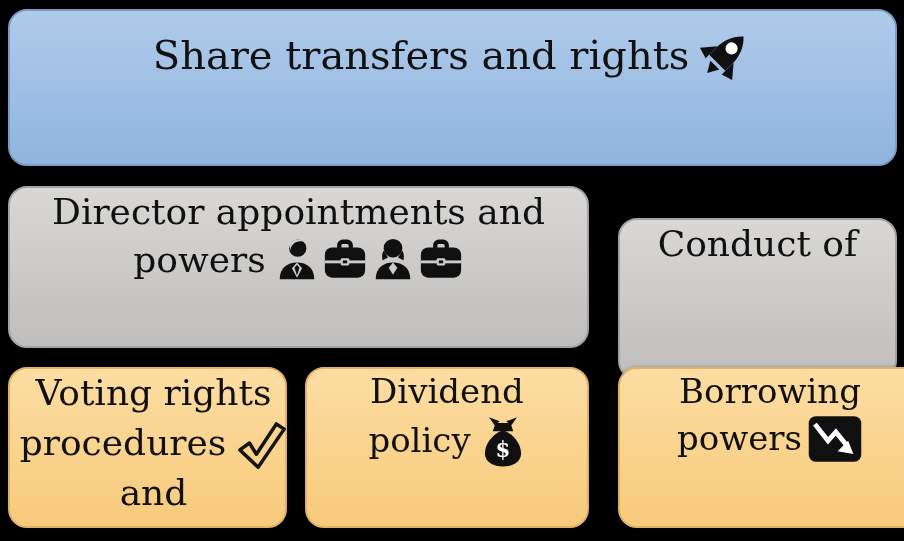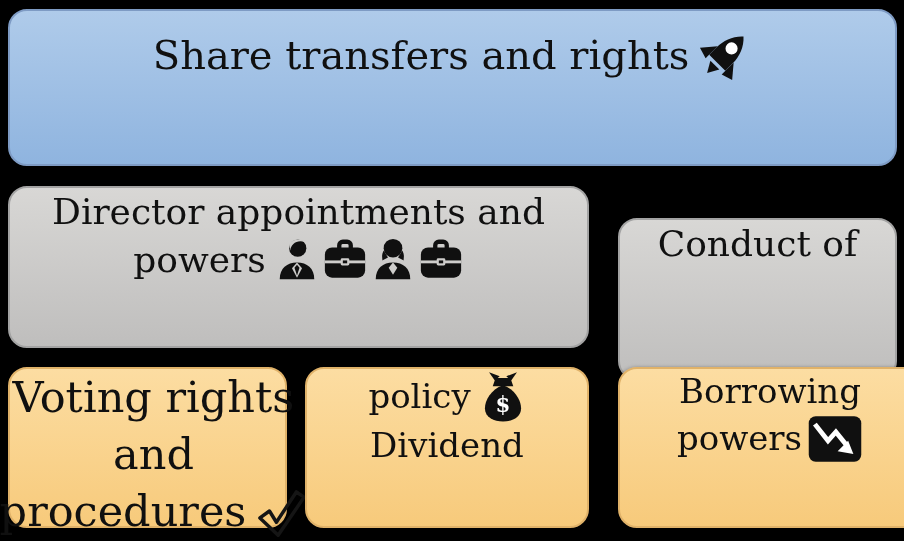--- a/index.html
+++ b/index.html
@@ -28,21 +28,21 @@
   .box.gray{
     background:linear-gradient(180deg,var(--gray-top),var(--gray-bottom));
     border:2px solid var(--gray-border);font-size:36px;
   }
   .box.orange{
     background:linear-gradient(180deg,var(--orange-top),var(--orange-bottom));
     border:2px solid var(--orange-border);font-size:34px;
   }
   #box-director{left:8px;top:186px;width:581px;height:162px;}
   #box-conduct{left:618px;top:186px;width:279px;height:162px;margin-top:32px;}
-  #box-voting{left:8px;top:367px;width:279px;height:161px;font-size:43px;padding-left:12px;}
+  #box-voting{left:8px;top:367px;width:279px;height:161px;font-size:36px;padding-left:12px;}
   #box-dividend{left:305px;top:367px;width:284px;height:161px;}
   #box-borrowing{left:618px;top:367px;width:304px;height:161px;}
   .line{
     display:flex;align-items:center;justify-content:center;
     line-height:1.32;white-space:nowrap;
   }
   .line svg{flex:0 0 auto;}
   .gap-s{margin-left:5px;} .gap-m{margin-left:9px;} .gap-l{margin-left:12px;}
   .icon-row{margin-left:8px;display:flex;align-items:center;gap:2px;}
   svg{display:block;}
@@ -111,43 +111,43 @@
     <div class="line">
       <span>Conduct of</span>
     </div>
   </section>
 
   <section class="box orange" id="box-voting">
     <div class="line">
       <span>Voting rights</span>
     </div>
     <div class="line">
-      <span>and</span>
-    </div>
-    <div class="line">
       <span>procedures</span>
       <svg class="gap-s" width="56" height="52" viewBox="0 0 64 60" aria-hidden="true">
         <path d="M10 38 L21 30 L29 43 L52 8 L61 14 L31 58 Z" fill="none" stroke="#151515" stroke-width="4" stroke-linejoin="round"></path>
       </svg>
     </div>
+    <div class="line">
+      <span>and</span>
+    </div>
   </section>
 
   <section class="box orange" id="box-dividend">
+    <div class="line">
+      <span>Dividend</span>
+    </div>
     <div class="line">
       <span>policy</span>
       <svg class="gap-m" width="46" height="54" viewBox="0 0 56 64" aria-hidden="true">
         <path d="M18 13 L11 3 L24 8 Z" fill="#101010"></path>
         <path d="M38 13 L45 3 L32 8 Z" fill="#101010"></path>
         <path d="M19 10 h18 l3.5 10 h-25 Z" fill="#101010"></path>
         <path d="M28 19 C13 24 6 38 6 47 C6 58.5 17 63 28 63 C39 63 50 58.5 50 47 C50 38 43 24 28 19 Z" fill="#101010"></path>
         <text x="28" y="52" text-anchor="middle" font-size="26" fill="#ffffff">$</text>
       </svg>
-    </div>
-    <div class="line">
-      <span>Dividend</span>
     </div>
   </section>
 
   <section class="box orange" id="box-borrowing">
     <div class="line">
       <span>Borrowing</span>
     </div>
     <div class="line">
       <span>powers</span>
       <svg class="gap-s" width="56" height="50" viewBox="0 0 64 56" aria-hidden="true">

